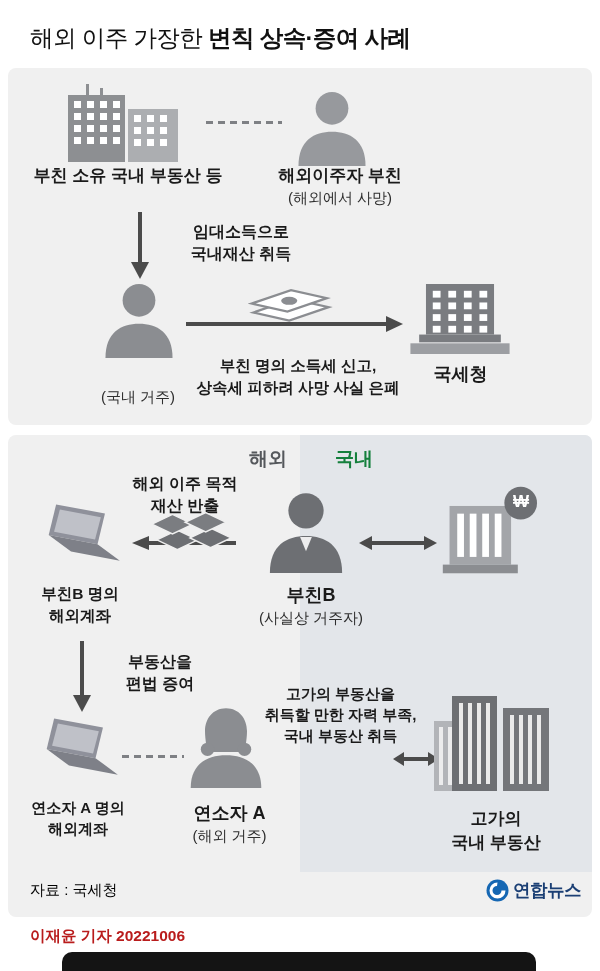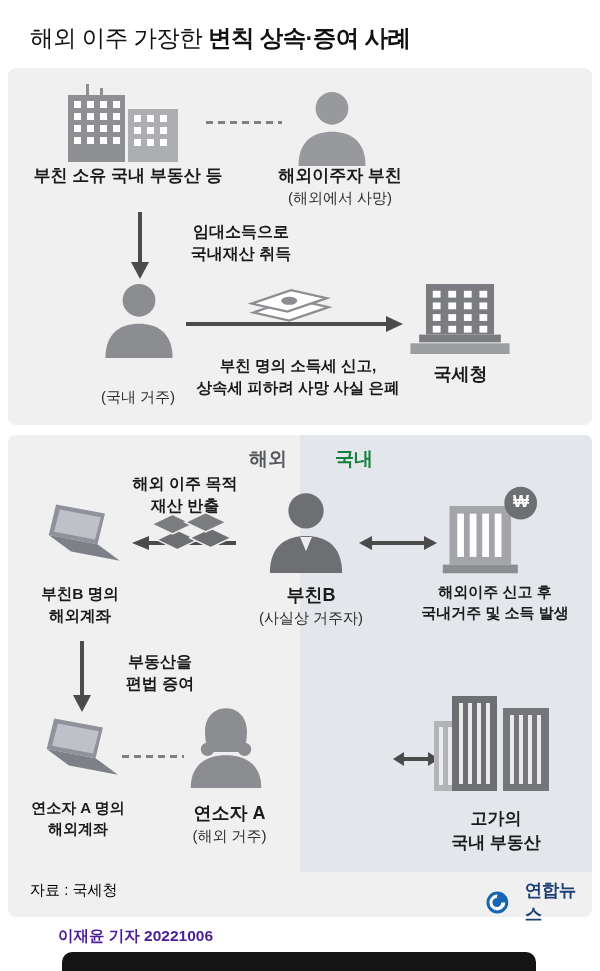--- a/index.html
+++ b/index.html
@@ -29,24 +29,24 @@
 
   .icon { position:absolute; }
   .icon svg { display:block; width:100%; height:100%; }
   .dash { position:absolute; height:2.5px;
           background:repeating-linear-gradient(90deg,#7e8084 0 7px,transparent 7px 12px); }
 
   .won-badge { position:absolute; left:66px; top:9px; width:34px; text-align:center;
                color:#fff; font-weight:700; font-size:17px; }
 
   .source { position:absolute; font-size:15px; color:#000000; font-weight:400; }
-  .logo { position:absolute; display:flex; align-items:center; gap:16px; }
+  .logo { position:absolute; display:flex; align-items:center; gap:4px; }
   .logo-text { font-size:17.5px; font-weight:800; color:#1b3f74; letter-spacing:-0.5px; }
 
-  .byline { position:absolute; left:30px; top:926px; font-size:15.5px; font-weight:600; color:#4c1d95;margin-left:28px; }
+  .byline { position:absolute; left:30px; top:926px; font-size:15.5px; font-weight:600; color:#b91c1c; }
   .bottom-bar { position:absolute; left:62px; top:952px; width:474px; height:19px;
                 background:#141414; border-radius:10px 10px 0 0; }
 </style>
 </head>
 <body>
 
 <div class="canvas">
 
   <h1 class="title"><span class="t-reg">해외 이주 가장한 </span><span class="t-bold">변칙 상속·증여 사례</span></h1>
 
@@ -219,22 +219,20 @@
         <rect x="5" y="83" width="78" height="9" fill="#8b8d91"></rect>
         <circle cx="86" cy="19" r="17" fill="#6d6f73"></circle>
       </svg>
       <span class="won-badge">₩</span>
     </div>
 
     <div class="lbl ann" style="left:8px; top:148px; width:128px;">부친B 명의
 해외계좌</div>
     <div class="lbl big" style="left:248px; top:148px; width:110px;">부친B</div>
     <div class="note" style="left:238px; top:173px; width:130px;">(사실상 거주자)</div>
-    <div class="lbl sm" style="left:398px; top:146px; width:178px;">해외이주 신고 후
-국내거주 및 소득 발생</div>
 
     <div class="icon" style="left:64px; top:206px; width:20px; height:72px;">
       <svg viewBox="0 0 20 72">
         <rect x="8" y="0" width="4" height="55" fill="#4b4b4b"></rect>
         <path d="M1 54 L10 71 L19 54 Z" fill="#4b4b4b"></path>
       </svg>
     </div>
     <div class="lbl left" style="left:92px; top:216px; width:120px; font-size:16px;">부동산을
 편법 증여</div>
 
@@ -250,20 +248,23 @@
 
     <div class="icon" style="left:176px; top:264px; width:84px; height:94px; color:#8b8d91;">
       <svg viewBox="0 0 100 100">
         <path d="M50 5 C34 5 25 18 25 32 C25 44 28 51 26 57 L74 57 C72 51 75 44 75 32 C75 18 66 5 50 5 Z" fill="currentColor"></path>
         <circle cx="28" cy="54" r="8" fill="currentColor"></circle>
         <circle cx="72" cy="54" r="8" fill="currentColor"></circle>
         <path d="M8 100 C8 71 28 61 50 61 C72 61 92 71 92 100 Z" fill="currentColor"></path>
       </svg>
     </div>
 
+    <div class="lbl sm" style="left:240px; top:248px; width:185px;">고가의 부동산을
+취득할 만한 자력 부족,
+국내 부동산 취득</div>
 
     <div class="icon" style="left:384px; top:316px; width:48px; height:16px;">
       <svg viewBox="0 0 48 16">
         <path d="M12 1 L1 8 L12 15 Z" fill="#4b4b4b"></path>
         <path d="M36 1 L47 8 L36 15 Z" fill="#4b4b4b"></path>
         <rect x="10" y="6" width="28" height="4" fill="#4b4b4b"></rect>
       </svg>
     </div>
 
     <div class="icon" style="left:426px; top:256px; width:122px; height:106px;">

